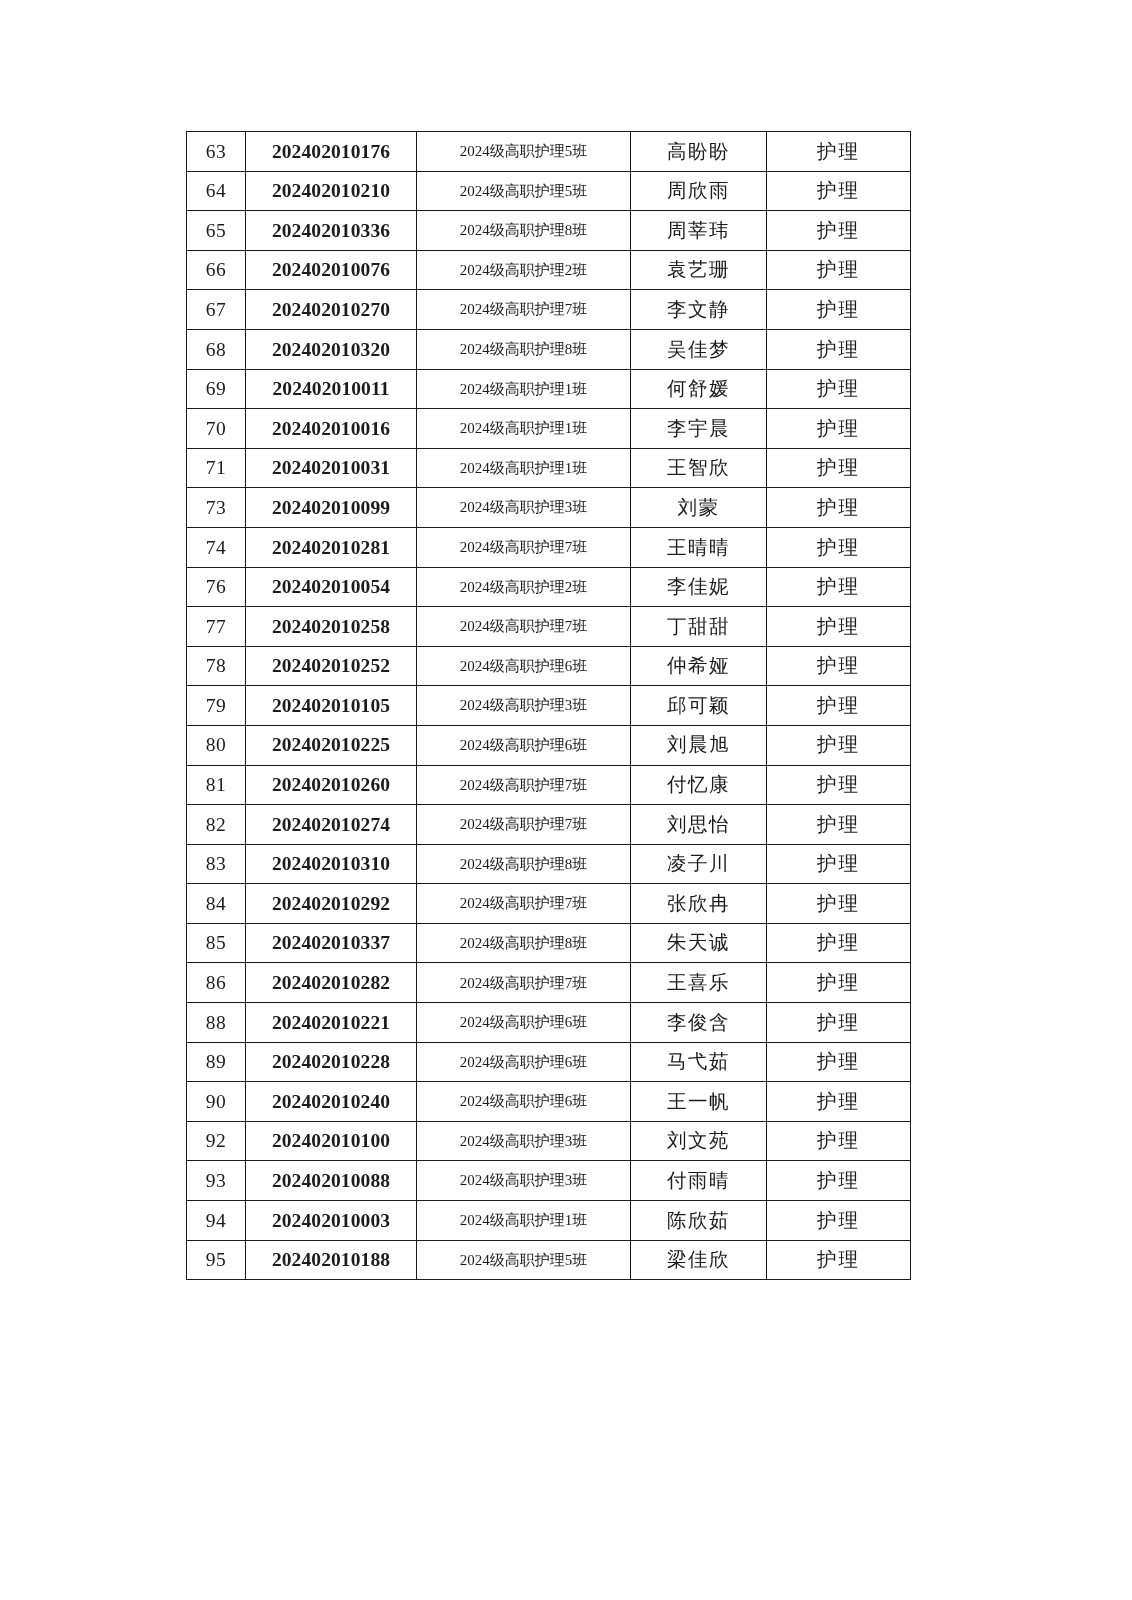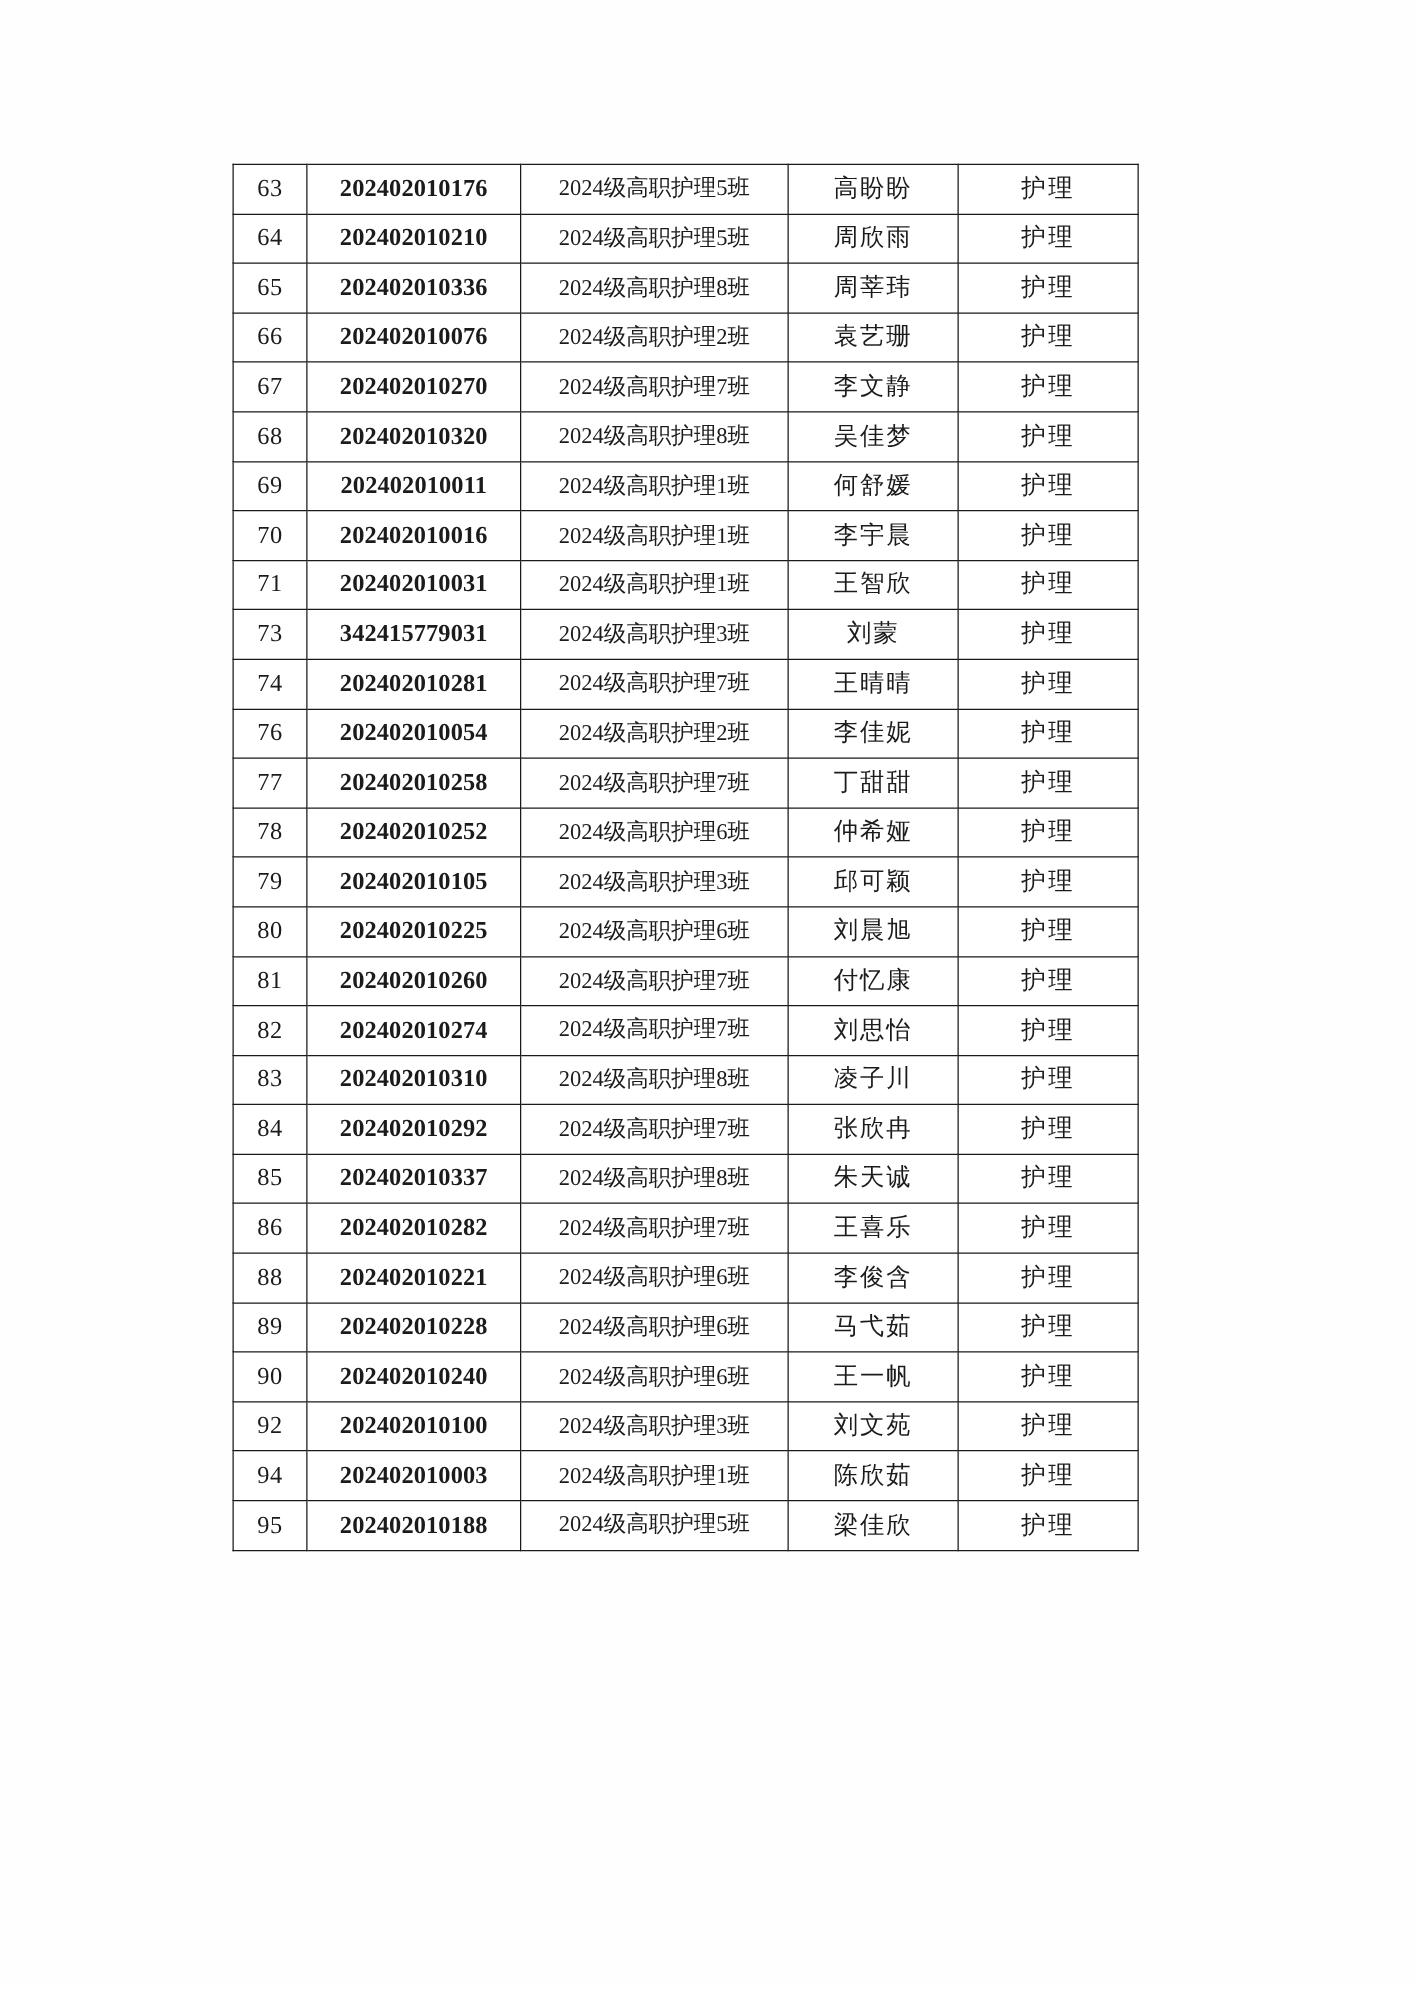--- a/index.html
+++ b/index.html
@@ -60,21 +60,21 @@
   td.cell-index {
     font-size: 19.5px;
     letter-spacing: 0.4px;
   }
   td.cell-sid {
     font-size: 19.5px;
     letter-spacing: 0.1px;
     font-weight: bold;
   }
   td.cell-class {
-    font-size: 18px;
+    font-size: 15px;
     letter-spacing: 0px;
   }
   td.cell-name {
     font-size: 19.5px;
     letter-spacing: 1.5px;
   }
   td.cell-major {
     font-size: 19.5px;
     letter-spacing: 2px;
   }
@@ -151,21 +151,21 @@
           </tr>
           <tr>
             <td class="cell-index">71</td>
             <td class="cell-sid">202402010031</td>
             <td class="cell-class">2024级高职护理1班</td>
             <td class="cell-name">王智欣</td>
             <td class="cell-major">护理</td>
           </tr>
           <tr>
             <td class="cell-index">73</td>
-            <td class="cell-sid">342415779031</td>
+            <td class="cell-sid">202402010099</td>
             <td class="cell-class">2024级高职护理3班</td>
             <td class="cell-name">刘蒙</td>
             <td class="cell-major">护理</td>
           </tr>
           <tr>
             <td class="cell-index">74</td>
             <td class="cell-sid">202402010281</td>
             <td class="cell-class">2024级高职护理7班</td>
             <td class="cell-name">王晴晴</td>
             <td class="cell-major">护理</td>
@@ -269,20 +269,27 @@
             <td class="cell-major">护理</td>
           </tr>
           <tr>
             <td class="cell-index">92</td>
             <td class="cell-sid">202402010100</td>
             <td class="cell-class">2024级高职护理3班</td>
             <td class="cell-name">刘文苑</td>
             <td class="cell-major">护理</td>
           </tr>
           <tr>
+            <td class="cell-index">93</td>
+            <td class="cell-sid">202402010088</td>
+            <td class="cell-class">2024级高职护理3班</td>
+            <td class="cell-name">付雨晴</td>
+            <td class="cell-major">护理</td>
+          </tr>
+          <tr>
             <td class="cell-index">94</td>
             <td class="cell-sid">202402010003</td>
             <td class="cell-class">2024级高职护理1班</td>
             <td class="cell-name">陈欣茹</td>
             <td class="cell-major">护理</td>
           </tr>
           <tr>
             <td class="cell-index">95</td>
             <td class="cell-sid">202402010188</td>
             <td class="cell-class">2024级高职护理5班</td>

